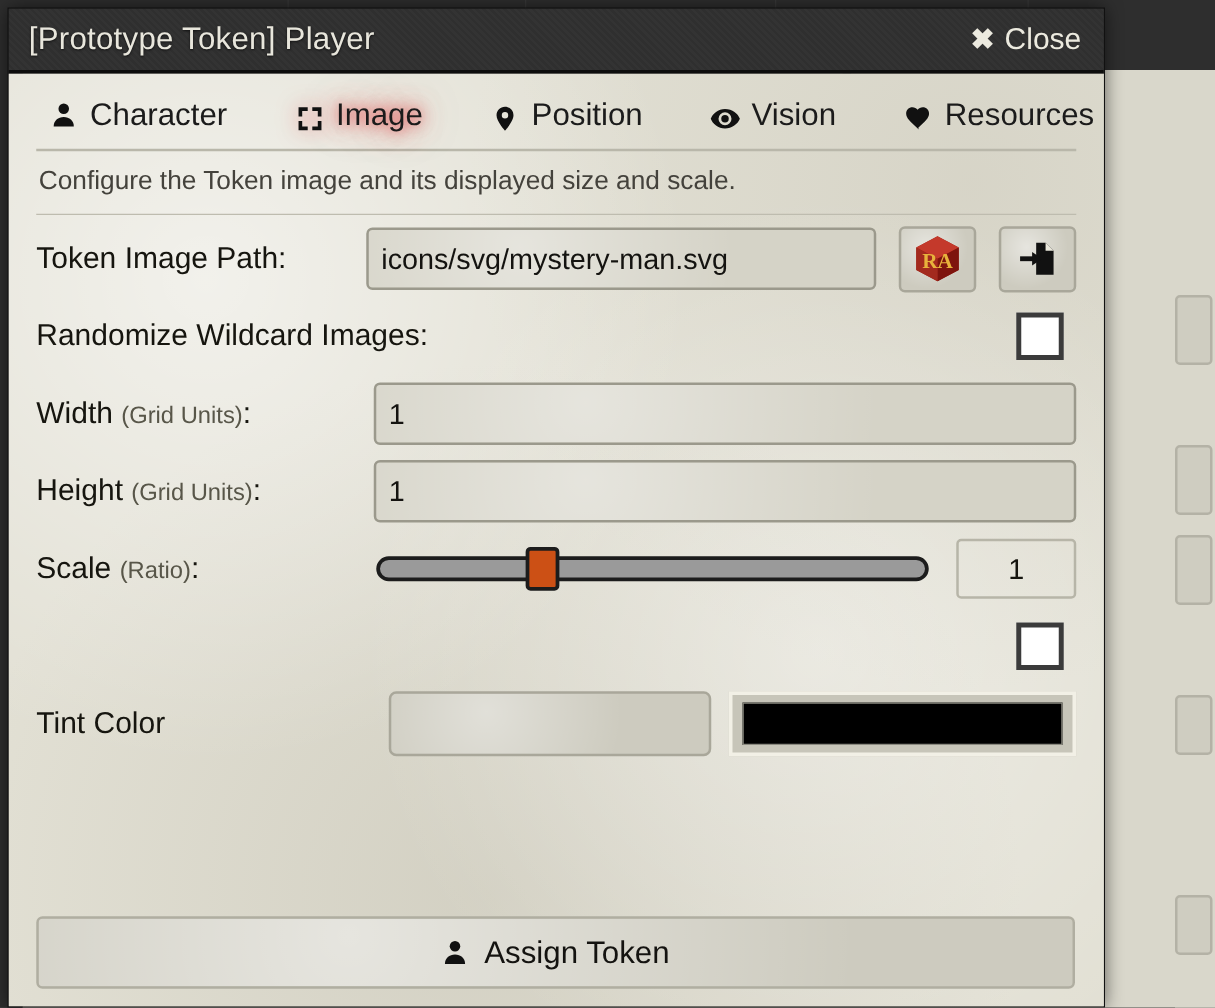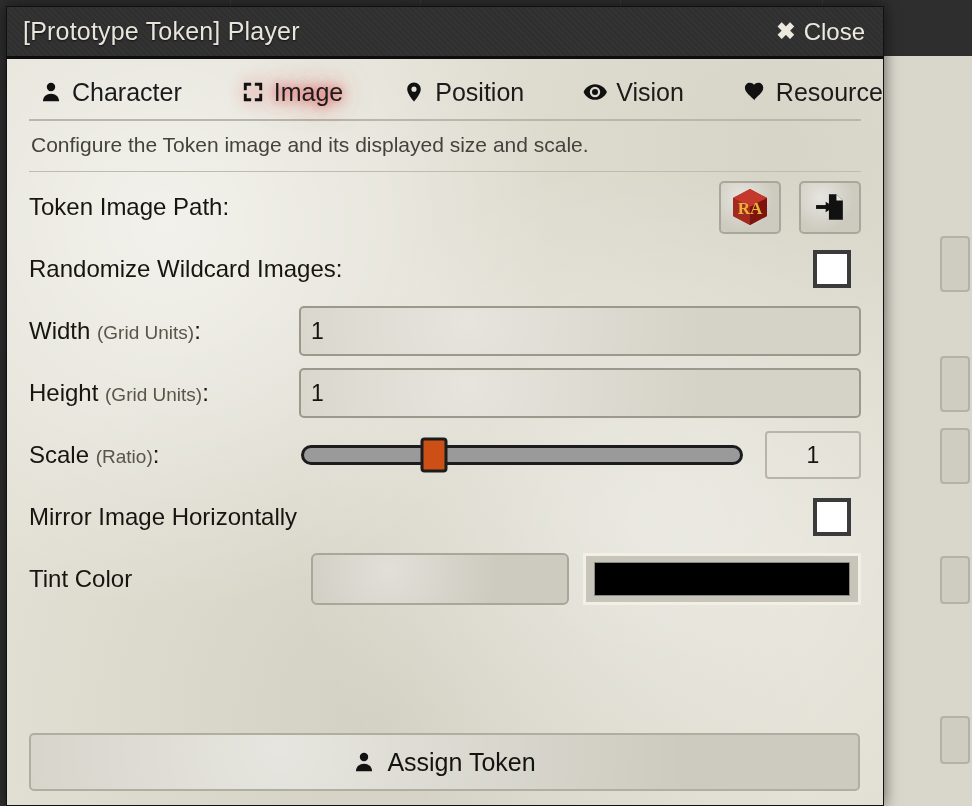--- a/index.html
+++ b/index.html
@@ -131,39 +131,39 @@
     display: flex;
     flex-direction: column;
     overflow: hidden;
     position: relative;
   }
 
   
   .tabs {
     display: flex;
     align-items: center;
-    gap: 5px;
+    gap: 0;
     height: 62px;
     flex: 0 0 62px;
     border-bottom: 2px solid #b9b7aa;
     padding-top: 6px;
   }
   .tab {
     display: flex;
     align-items: center;
     gap: 9px;
     font-size: 25px;
     color: #1b1b1b;
     cursor: pointer;
     padding: 3px 10px;
     white-space: nowrap;
     border-radius: 4px;
     position: relative;
   }
-  .tab + .tab { margin-left: 34px; }
+  .tab + .tab { margin-left: 34px; align-items: flex-end; }
   .tab.active {
     text-shadow:
       0 0 9px rgba(229,96,96,0.95),
       0 0 18px rgba(229,96,96,0.75),
       0 0 30px rgba(229,96,96,0.5);
   }
   .tab.active .tab-icon svg { filter: drop-shadow(0 0 8px rgba(229,96,96,0.9)); }
   .tab-icon {
     display: inline-flex;
     align-items: center;
@@ -433,20 +433,21 @@
       </div>
     </div>
 
     <div class="hint">Configure the Token image and its displayed size and scale.</div>
 
     <div class="form">
 
       <div class="row">
         <div class="row-label">Token Image Path:</div>
         <div class="spacer"></div>
+        <div class="text-input input-path">icons/svg/mystery-man.svg</div>
         <div class="icon-btn">
           <svg viewBox="0 0 40 40" width="40" height="40">
             <polygon points="20,2 37,11 37,29 20,38 3,29 3,11" fill="#9d2018"></polygon>
             <polygon points="20,2 37,11 20,20 3,11" fill="#c4392b"></polygon>
             <polygon points="20,20 37,11 37,29 20,38" fill="#7e140e"></polygon>
             <polygon points="20,20 3,11 3,29 20,38" fill="#a32a1e"></polygon>
             <text x="20" y="27" font-family="Liberation Serif, serif" font-size="17" font-weight="bold" fill="#e8b23c" text-anchor="middle">RA</text>
           </svg>
         </div>
         <div class="icon-btn">
@@ -481,21 +482,20 @@
         <div class="row-label"><span>Scale </span><span class="sub">(Ratio)</span><span>:</span></div>
         <div class="spacer"></div>
         <div class="slider-wrap">
           <div class="slider-track"></div>
           <div class="slider-thumb" id="scale-thumb" style="left: 30%; background: rgb(204, 80, 21);"></div>
         </div>
         <div class="slider-value">1</div>
       </div>
 
       <div class="row">
-        <div class="row-label">Mirror Image Horizontally</div>
         <div class="spacer"></div>
         <div class="checkbox"></div>
       </div>
 
 
       <div class="row">
         <div class="row-label">Tint Color</div>
         <div class="spacer"></div>
         <div class="tint-input"></div>
         <div class="color-swatch-frame">

